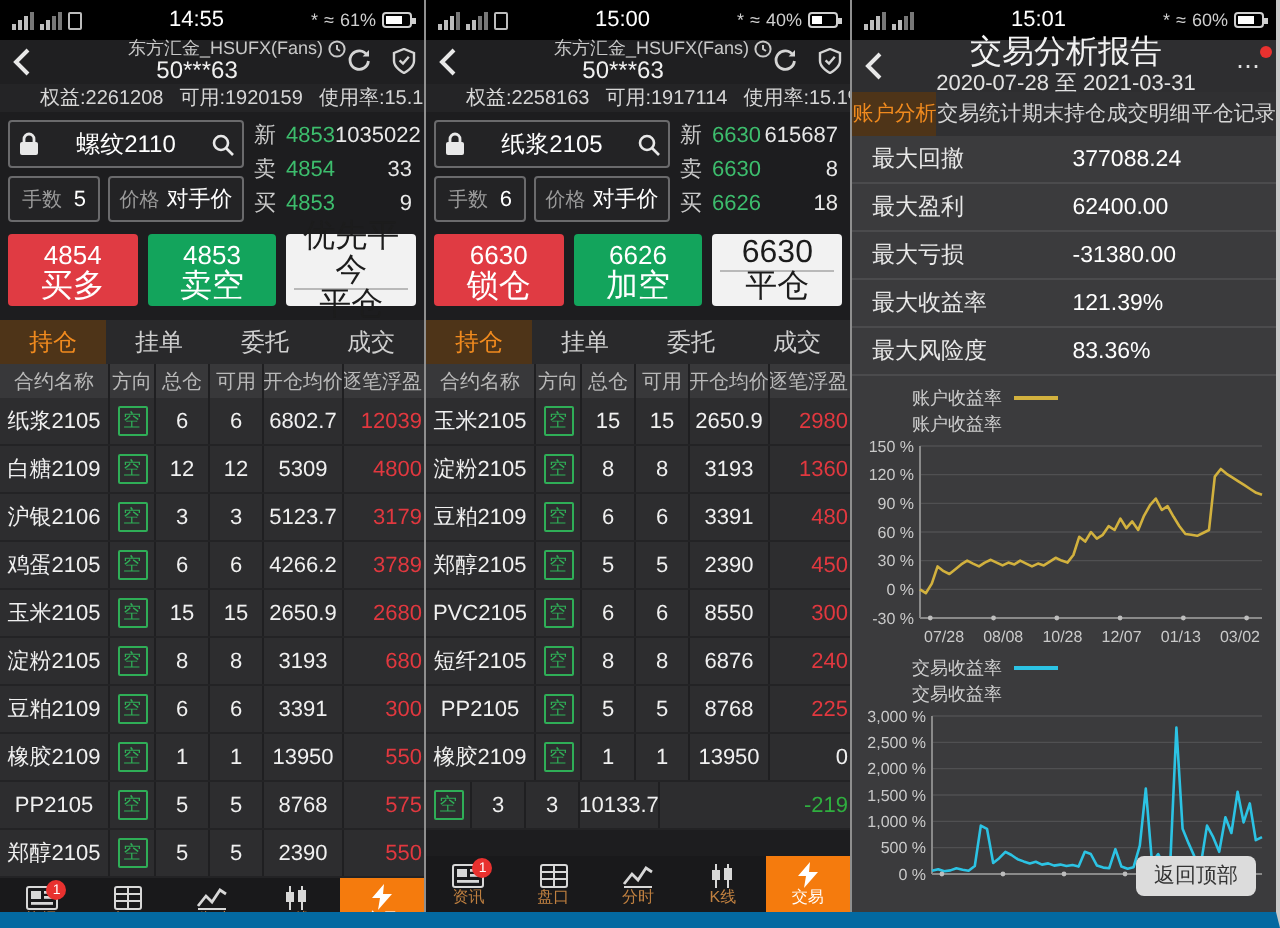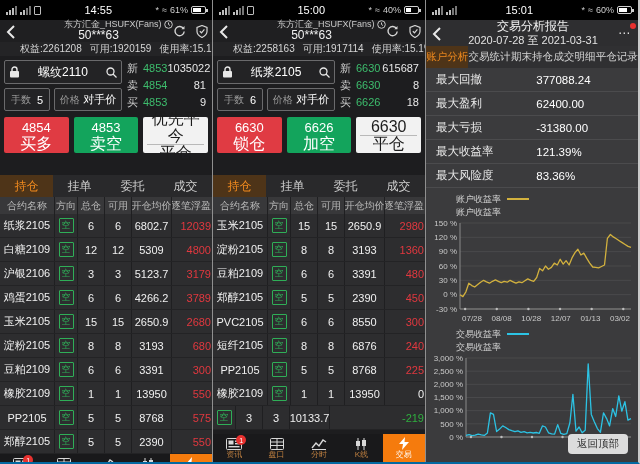--- a/index.html
+++ b/index.html
@@ -1,19 +1,19 @@
 <!DOCTYPE html>
 <html><head>
 <meta charset="utf-8">
 <style>
   * { margin:0; padding:0; box-sizing:border-box; }
   html,body { background:#000; }
   body { font-family:"Liberation Sans","DejaVu Sans",sans-serif; }
   .app { width:640px; height:464px; display:flex; overflow:hidden; background:#b91c1c;
-         border-right:2px solid #c9c9c9; border-bottom:2px solid #0369a1; }
+         border-right:2px solid #c9c9c9; border-bottom:8px solid #0369a1; }
   .panel { flex:1 1 0; min-width:0; height:100%; display:flex; flex-direction:column;
            overflow:hidden; border-right:1px solid #8f8f8f; position:relative; }
   .panel:last-child { border-right:none; }
   .trade { background:#1d1d1f; }
 
   
   .statusbar { height:20px; background:#000; color:#d8d8d8; font-size:10px;
                display:flex; align-items:center; padding:0 6px; flex:0 0 auto; }
   .sb-left { display:flex; align-items:center; gap:3px; }
   .sb-time { flex:1; text-align:center; color:#fff; font-size:11px; }
@@ -59,21 +59,21 @@
   .btnrow { display:flex; gap:5px; padding:6px 4px 0 4px; flex:0 0 auto; }
   .tbtn { flex:1; height:36px; border-radius:2px; display:flex; flex-direction:column;
           align-items:center; justify-content:center; cursor:pointer; }
   .tbtn .bp { font-size:13px; line-height:17px; }
   .tbtn .bl { font-size:16px; line-height:16px; }
   .btn-red { background:#e03b43; color:#fff; }
   .btn-green { background:#13a45c; color:#fff; }
   .btn-white { background:#f2f2f2; color:#1c1c1c; }
   .btn-white .bp { border-bottom:1px solid #b9b9b9; width:88%; text-align:center; font-size:16px;}
 
-  .tabs { margin-top:22px; height:22px; display:flex; background:#29292b; flex:0 0 auto; }
+  .tabs { margin-top:7px; height:22px; display:flex; background:#29292b; flex:0 0 auto; }
   .tab { flex:1; display:flex; align-items:center; justify-content:center; font-size:12px; color:#cfcfcf; cursor:pointer; }
   .tab.active { background:#4e3418; color:#f08a1e; }
 
   .colhead { height:17px; display:flex; align-items:center; background:#38383a; color:#b9b9b9;
              font-size:10px; flex:0 0 auto; }
   .colhead > div, .prow > div { border-right:1px solid #1f1f21; height:100%; display:flex;
              align-items:center; justify-content:center; overflow:hidden; white-space:nowrap; }
   .c-name { flex:0 0 55px; } .c-dir { flex:0 0 23px; } .c-tot { flex:0 0 27px; }
   .c-av { flex:0 0 27px; } .c-pr { flex:0 0 40px; } .c-pf { flex:1; justify-content:flex-end !important; padding-right:1px; border-right:none !important; }
   .tbody { flex:0 0 auto; }
@@ -88,21 +88,21 @@
              font-size:8px; color:#c08040; line-height:1; gap:1px; cursor:pointer; position:relative; }
   .navitem svg { display:block; }
   .navitem.active { background:#f57b0d; color:#fff; }
   .navbadge { position:absolute; top:1px; left:55%; width:10px; height:10px; background:#e8312f;
               color:#fff; border-radius:50%; font-size:7px; display:flex; align-items:center; justify-content:center; }
 
   
   .report { background:#3b3b3d; }
   .rhead { height:26px; background:#2e2e30; display:flex; align-items:center; padding:0 6px; flex:0 0 auto; }
   .rttl { flex:1; text-align:center; line-height:1.1; }
-  .rttl .l1 { font-size:12px; color:#f2f2f2; }
+  .rttl .l1 { font-size:16px; color:#f2f2f2; }
   .rttl .l2 { font-size:11px; color:#e2e2e2; }
   .dots { font-size:12px; color:#e0e0e0; position:relative; width:16px; text-align:center; }
   .rtabs { height:22px; display:flex; background:#303032; flex:0 0 auto; }
   .rtab { flex:1; display:flex; align-items:center; justify-content:center; font-size:10.5px;
           color:#d5d5d5; white-space:nowrap; cursor:pointer; }
   .rtab.active { background:#4e3418; color:#f08a1e; }
   .stats { flex:0 0 auto; }
   .stat-row { height:24px; position:relative; display:flex; align-items:center;
               border-bottom:1px solid #4b4b4d; font-size:11.5px; color:#e8e8e8; padding-left:10px; }
   .stat-value { position:absolute; left:52%; color:#fff; }
@@ -221,21 +221,21 @@
       </div>
       <div class="quote">
         <div class="qrow">
           <span class="ql">新</span>
           <span class="qp">4853</span>
           <span class="qq">1035022</span>
         </div>
         <div class="qrow">
           <span class="ql">卖</span>
           <span class="qp">4854</span>
-          <span class="qq">81</span>
+          <span class="qq">33</span>
         </div>
         <div class="qrow">
           <span class="ql">买</span>
           <span class="qp">4853</span>
           <span class="qq">9</span>
         </div>
       </div>
     </div>
     <div class="btnrow">
       <div class="tbtn btn-red">

